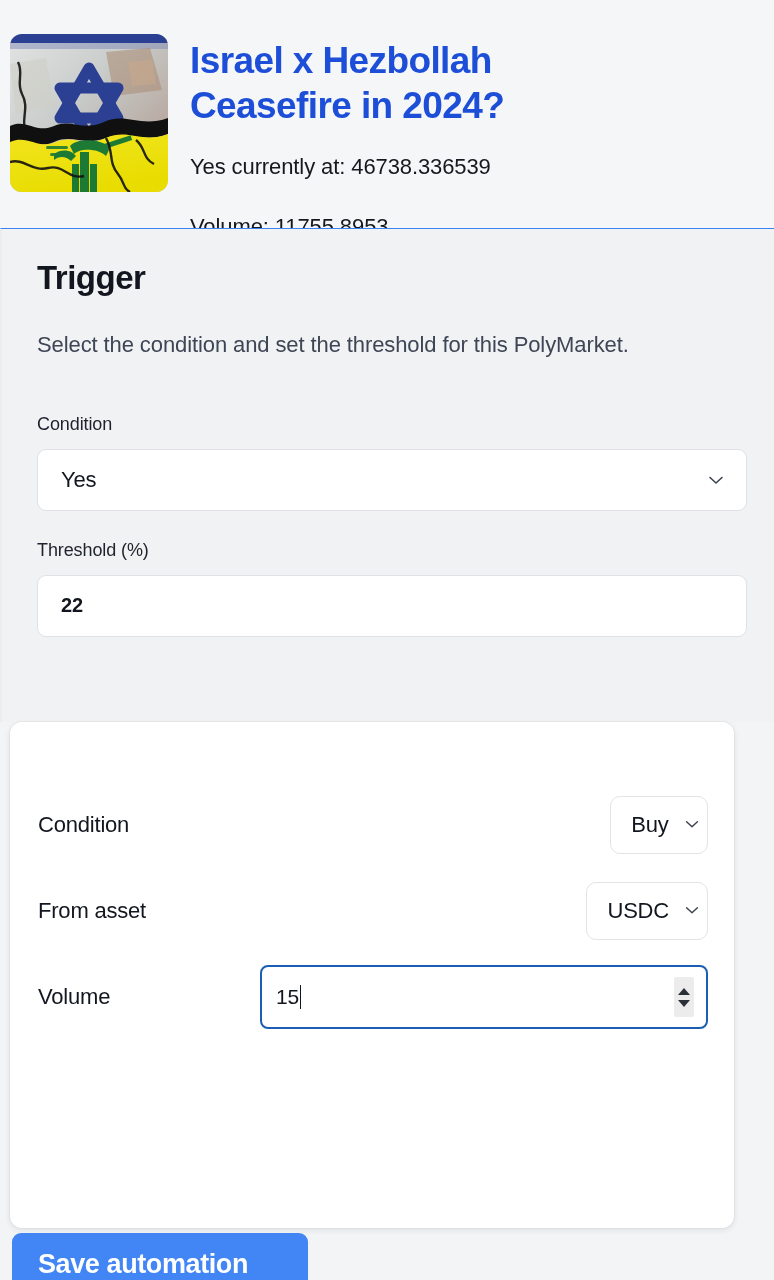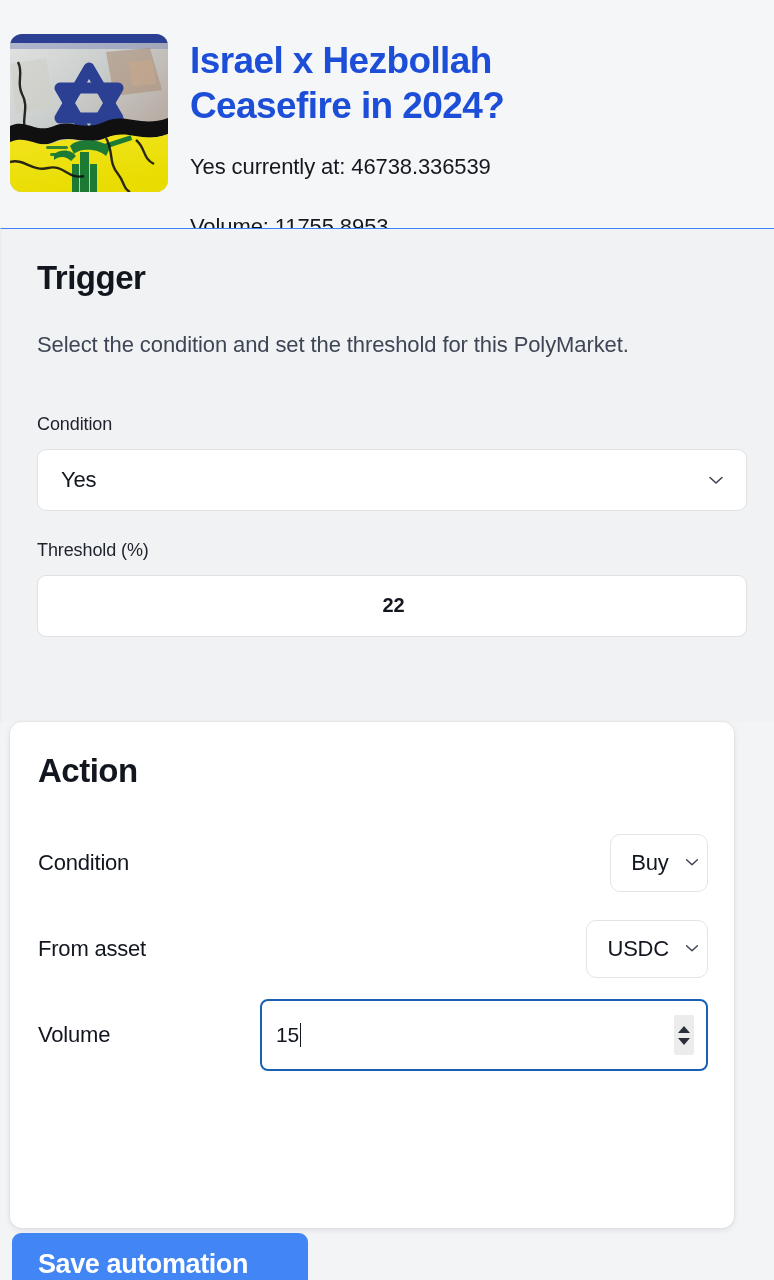--- a/index.html
+++ b/index.html
@@ -110,21 +110,20 @@
     align-items: center;
     padding: 0 20px 0 23px;
     font-size: 22px;
     color: #12161f;
     position: relative;
   }
   .control-box .value { flex: 1; letter-spacing: -0.2px; }
   .control-box.threshold-box .value {
     font-weight: 700;
     font-size: 20px;
-    text-align: center;
   }
 
   .chev {
     width: 20px; height: 20px;
     flex: 0 0 auto;
   }
   .chev svg { display: block; }
 
   
   .action-card {
@@ -176,21 +175,21 @@
     padding: 0 4px 0 20px;
     font-size: 22px;
     color: #12161f;
     letter-spacing: -0.2px;
   }
 
   
   .amount-field {
     position: relative;
     width: 448px;
-    height: 72px;
+    height: 64px;
     background: #ffffff;
     border: 2px solid #1a5fb4;
     border-radius: 8px;
     display: flex;
     align-items: center;
     padding: 0 10px 0 14px;
   }
   .amount-value {
     font-size: 21px;
     color: #12161f;
@@ -336,21 +335,20 @@
 
   <div class="field-label threshold">Threshold (%)</div>
 
   <div class="control-box threshold-box">
     <span class="value">22</span>
   </div>
 </div>
 
 <div class="action-card">
 
-  <div class="section-title">Action</div>
 
 
   <div class="action-row first">
     <span class="row-label">Condition</span>
     <div class="pill-select">
       <span>Buy</span>
       <span class="chev">
         <svg width="18" height="18" viewBox="0 0 20 20" fill="none">
           <path d="M4 7.5 L10 13 L16 7.5" stroke="#3c4250" stroke-width="1.6" stroke-linecap="round" stroke-linejoin="round"></path>
         </svg>

